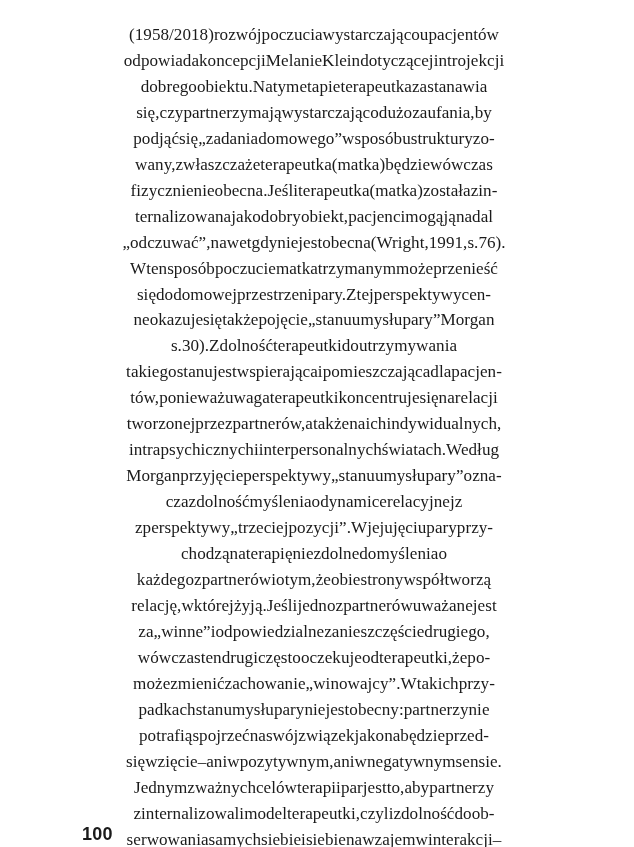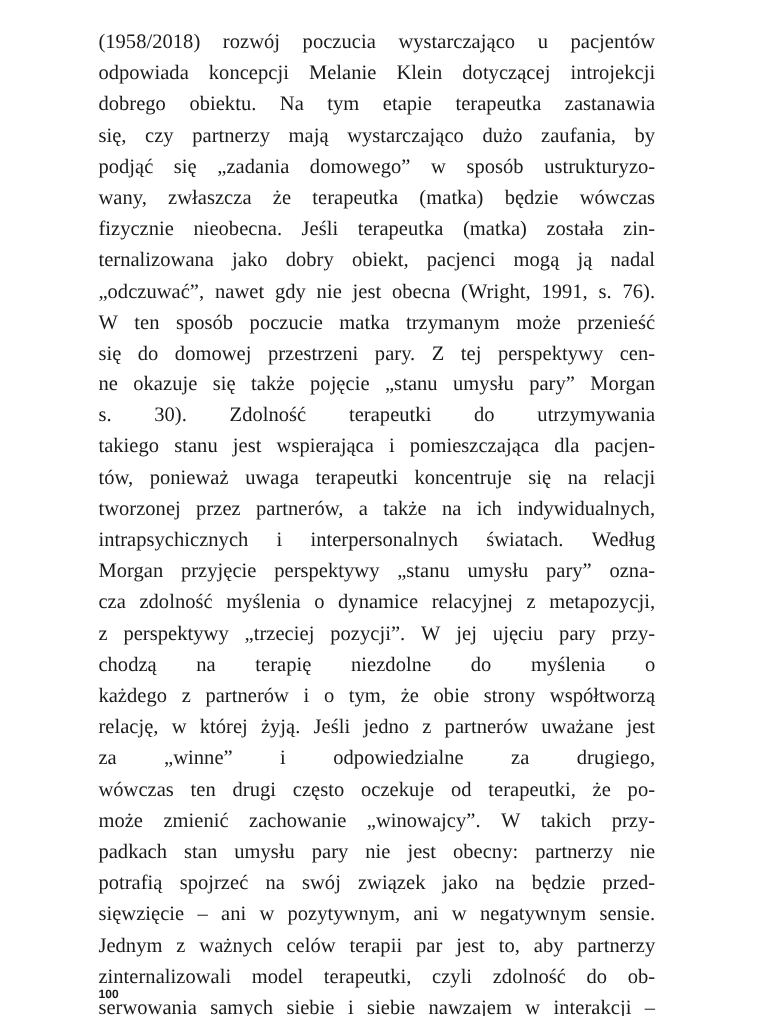--- a/index.html
+++ b/index.html
@@ -39,33 +39,33 @@
   
   .line {
     display: block;
     white-space: pre;
     text-align: justify;
   }
 
   
   .line.just {
     display: flex;
-    justify-content: space-between;
+    justify-content: center;
   }
   .line.just > span.w {
     white-space: pre;
   }
 
   
   #folio {
     position: absolute;
     left: 82px;
     top: 824px;
     font-family: "Liberation Sans", "DejaVu Sans", sans-serif;
-    font-size: 10px;
+    font-size: 18px;
     font-weight: 700;
     letter-spacing: 0.01em;
     color: #1a1a1a;
   }
 </style>
 </head>
 <body>
 
 <div id="page">
 
@@ -81,26 +81,26 @@
       <div class="line just"><span class="w">„odczuwać”,</span><span class="w">nawet</span><span class="w">gdy</span><span class="w">nie</span><span class="w">jest</span><span class="w">obecna</span><span class="w">(Wright,</span><span class="w">1991,</span><span class="w">s.</span><span class="w">76).</span></div>
       <div class="line just"><span class="w">W</span><span class="w">ten</span><span class="w">sposób</span><span class="w">poczucie</span><span class="w">matka</span><span class="w">trzymanym</span><span class="w">może</span><span class="w">przenieść</span></div>
       <div class="line just"><span class="w">się</span><span class="w">do</span><span class="w">domowej</span><span class="w">przestrzeni</span><span class="w">pary.</span><span class="w">Z</span><span class="w">tej</span><span class="w">perspektywy</span><span class="w">cen-</span></div>
       <div class="line just"><span class="w">ne</span><span class="w">okazuje</span><span class="w">się</span><span class="w">także</span><span class="w">pojęcie</span><span class="w">„stanu</span><span class="w">umysłu</span><span class="w">pary”</span><span class="w">Morgan</span></div>
       <div class="line just"><span class="w">s.</span><span class="w">30).</span><span class="w">Zdolność</span><span class="w">terapeutki</span><span class="w">do</span><span class="w">utrzymywania</span></div>
       <div class="line just"><span class="w">takiego</span><span class="w">stanu</span><span class="w">jest</span><span class="w">wspierająca</span><span class="w">i</span><span class="w">pomieszczająca</span><span class="w">dla</span><span class="w">pacjen-</span></div>
       <div class="line just"><span class="w">tów,</span><span class="w">ponieważ</span><span class="w">uwaga</span><span class="w">terapeutki</span><span class="w">koncentruje</span><span class="w">się</span><span class="w">na</span><span class="w">relacji</span></div>
       <div class="line just"><span class="w">tworzonej</span><span class="w">przez</span><span class="w">partnerów,</span><span class="w">a</span><span class="w">także</span><span class="w">na</span><span class="w">ich</span><span class="w">indywidualnych,</span></div>
       <div class="line just"><span class="w">intrapsychicznych</span><span class="w">i</span><span class="w">interpersonalnych</span><span class="w">światach.</span><span class="w">Według</span></div>
       <div class="line just"><span class="w">Morgan</span><span class="w">przyjęcie</span><span class="w">perspektywy</span><span class="w">„stanu</span><span class="w">umysłu</span><span class="w">pary”</span><span class="w">ozna-</span></div>
-      <div class="line just"><span class="w">cza</span><span class="w">zdolność</span><span class="w">myślenia</span><span class="w">o</span><span class="w">dynamice</span><span class="w">relacyjnej</span><span class="w">z</span><span class="w">metapozycji,</span></div>
+      <div class="line just"><span class="w">cza</span><span class="w">zdolność</span><span class="w">myślenia</span><span class="w">o</span><span class="w">dynamice</span><span class="w">relacyjnej</span><span class="w">z</span></div>
       <div class="line just"><span class="w">z</span><span class="w">perspektywy</span><span class="w">„trzeciej</span><span class="w">pozycji”.</span><span class="w">W</span><span class="w">jej</span><span class="w">ujęciu</span><span class="w">pary</span><span class="w">przy-</span></div>
       <div class="line just"><span class="w">chodzą</span><span class="w">na</span><span class="w">terapię</span><span class="w">niezdolne</span><span class="w">do</span><span class="w">myślenia</span><span class="w">o</span></div>
       <div class="line just"><span class="w">każdego</span><span class="w">z</span><span class="w">partnerów</span><span class="w">i</span><span class="w">o</span><span class="w">tym,</span><span class="w">że</span><span class="w">obie</span><span class="w">strony</span><span class="w">współtworzą</span></div>
       <div class="line just"><span class="w">relację,</span><span class="w">w</span><span class="w">której</span><span class="w">żyją.</span><span class="w">Jeśli</span><span class="w">jedno</span><span class="w">z</span><span class="w">partnerów</span><span class="w">uważane</span><span class="w">jest</span></div>
-      <div class="line just"><span class="w">za</span><span class="w">„winne”</span><span class="w">i</span><span class="w">odpowiedzialne</span><span class="w">za</span><span class="w">drugiego,</span></div>
+      <div class="line just"><span class="w">za</span><span class="w">„winne”</span><span class="w">i</span><span class="w">odpowiedzialne</span><span class="w">za</span><span class="w">nieszczęście</span><span class="w">drugiego,</span></div>
       <div class="line just"><span class="w">wówczas</span><span class="w">ten</span><span class="w">drugi</span><span class="w">często</span><span class="w">oczekuje</span><span class="w">od</span><span class="w">terapeutki,</span><span class="w">że</span><span class="w">po-</span></div>
       <div class="line just"><span class="w">może</span><span class="w">zmienić</span><span class="w">zachowanie</span><span class="w">„winowajcy”.</span><span class="w">W</span><span class="w">takich</span><span class="w">przy-</span></div>
       <div class="line just"><span class="w">padkach</span><span class="w">stan</span><span class="w">umysłu</span><span class="w">pary</span><span class="w">nie</span><span class="w">jest</span><span class="w">obecny:</span><span class="w">partnerzy</span><span class="w">nie</span></div>
       <div class="line just"><span class="w">potrafią</span><span class="w">spojrzeć</span><span class="w">na</span><span class="w">swój</span><span class="w">związek</span><span class="w">jako</span><span class="w">na</span><span class="w">będzie</span><span class="w">przed-</span></div>
       <div class="line just"><span class="w">sięwzięcie</span><span class="w">–</span><span class="w">ani</span><span class="w">w</span><span class="w">pozytywnym,</span><span class="w">ani</span><span class="w">w</span><span class="w">negatywnym</span><span class="w">sensie.</span></div>
       <div class="line just"><span class="w">Jednym</span><span class="w">z</span><span class="w">ważnych</span><span class="w">celów</span><span class="w">terapii</span><span class="w">par</span><span class="w">jest</span><span class="w">to,</span><span class="w">aby</span><span class="w">partnerzy</span></div>
       <div class="line just"><span class="w">zinternalizowali</span><span class="w">model</span><span class="w">terapeutki,</span><span class="w">czyli</span><span class="w">zdolność</span><span class="w">do</span><span class="w">ob-</span></div>
       <div class="line just"><span class="w">serwowania</span><span class="w">samych</span><span class="w">siebie</span><span class="w">i</span><span class="w">siebie</span><span class="w">nawzajem</span><span class="w">w</span><span class="w">interakcji</span><span class="w">–</span></div>
     </div>
 

